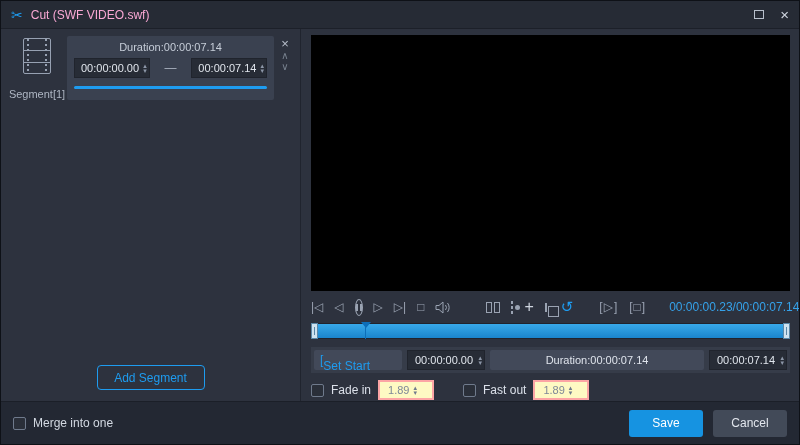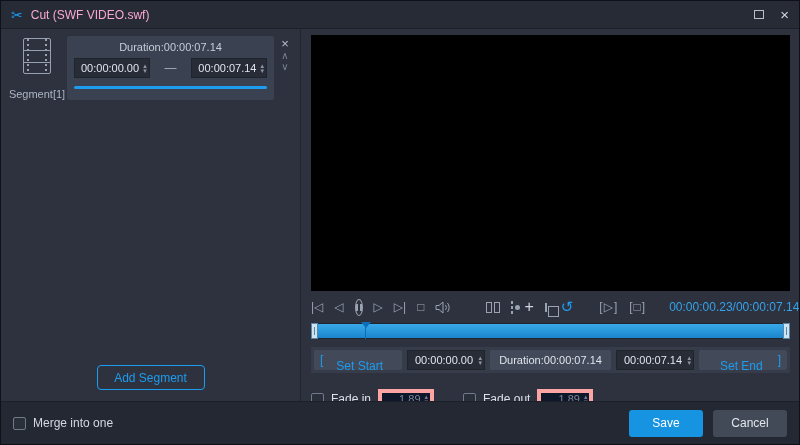--- a/index.html
+++ b/index.html
@@ -164,53 +164,53 @@
     display: flex; align-items: center; gap: 5px;
     padding: 0 3px;
   }
   .trim-btn {
     flex: 0 0 88px; height: 20px;
     background: #424959; border-radius: 2px;
     display: flex; align-items: center;
     padding: 0 6px;
     color: #1e9cf0; font-size: 12px;
   }
-  .trim-label { flex: 1; text-align: center; margin-top: 12px; }
+  .trim-label { flex: 1; text-align: left; margin-top: 12px; }
   .bracket { color: #1e9cf0; }
   .trim-time {
     flex: 0 0 78px; height: 20px;
     background: #272c36; border: 1px solid #20242d;
     display: flex; align-items: center; justify-content: space-between;
     padding: 0 2px 0 7px;
     color: #e0e5ec; font-size: 11px; white-space: nowrap;
   }
   .trim-dur {
     flex: 1; height: 20px;
     background: #424959; border-radius: 2px;
     display: flex; align-items: center; justify-content: center;
     color: #dfe4ec; font-size: 11px; white-space: nowrap;
   }
   
   .fade-row {
-    position: absolute; left: 10px; right: 9px; top: 359px; height: 22px;
+    position: absolute; left: 10px; right: 9px; top: 350px; height: 22px;
     display: flex; align-items: center; gap: 7px;
     color: #dbe0e9;
   }
   .checkbox {
     width: 13px; height: 13px;
     border: 1px solid #6f7a8c; border-radius: 2px;
     background: #2a2f39;
     flex: 0 0 13px;
   }
   .cb2 { margin-left: 22px; }
   .fade-label { font-size: 12px; }
   .fade-input {
     width: 56px; height: 20px;
-    background: #0f172a; border: 4px solid #fca5a5;
-    display: flex; align-items: center; justify-content: flex-end;
+    background: #fef9c3; border: 2px solid #fca5a5;
+    display: flex; align-items: center; justify-content: flex-start;
     padding: 0 2px 0 8px;
     color: #7e8898; font-size: 11px;
   }
   .fade-input .spin { color: #6f7a8c; }
   
   .footer {
     position: absolute; left: 0; right: 0; bottom: 0; height: 43px;
     background: #232833; border-top: 1px solid #1b1f28;
     display: flex; align-items: center;
     padding: 0 12px;
@@ -340,38 +340,34 @@
           </span>
         </div>
         <div class="trim-dur">Duration:00:00:07.14</div>
         <div class="trim-time">
           <span>00:00:07.14</span>
           <span class="spin">
             <span>▴</span>
             <span>▾</span>
           </span>
         </div>
-        <div class="trim-btn">
-          <span class="trim-label">Set End</span>
-          <span class="bracket">]</span>
-        </div>
       </div>
 
       <div class="fade-row">
         <span class="checkbox"></span>
         <span class="fade-label">Fade in</span>
         <div class="fade-input">
           <span>1.89</span>
           <span class="spin">
             <span>▴</span>
             <span>▾</span>
           </span>
         </div>
         <span class="checkbox cb2"></span>
-        <span class="fade-label">Fade out</span>
+        <span class="fade-label">Fast out</span>
         <div class="fade-input">
           <span>1.89</span>
           <span class="spin">
             <span>▴</span>
             <span>▾</span>
           </span>
         </div>
       </div>
     </div>
   </div>

